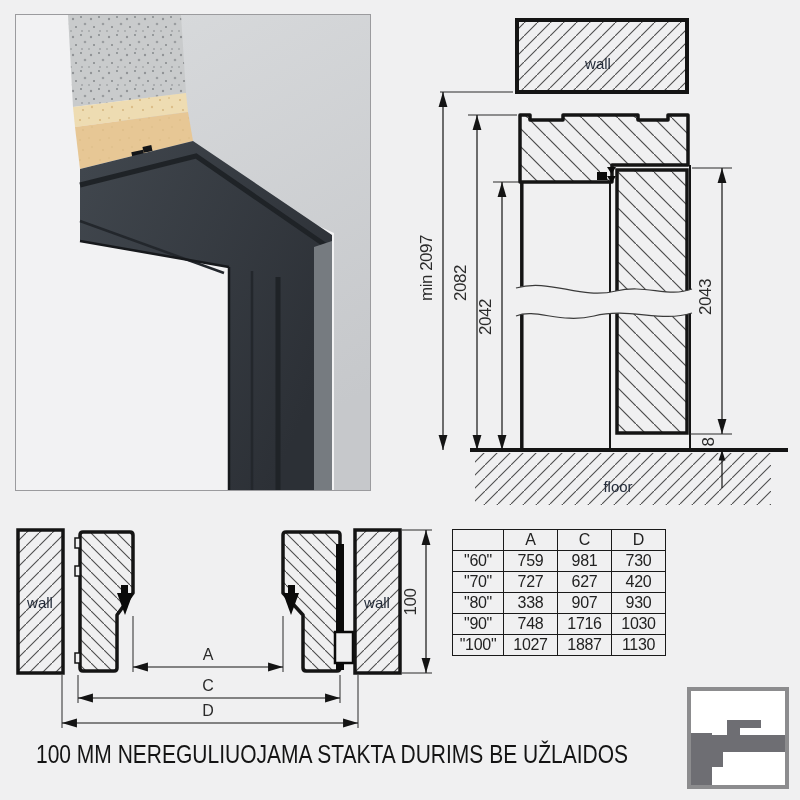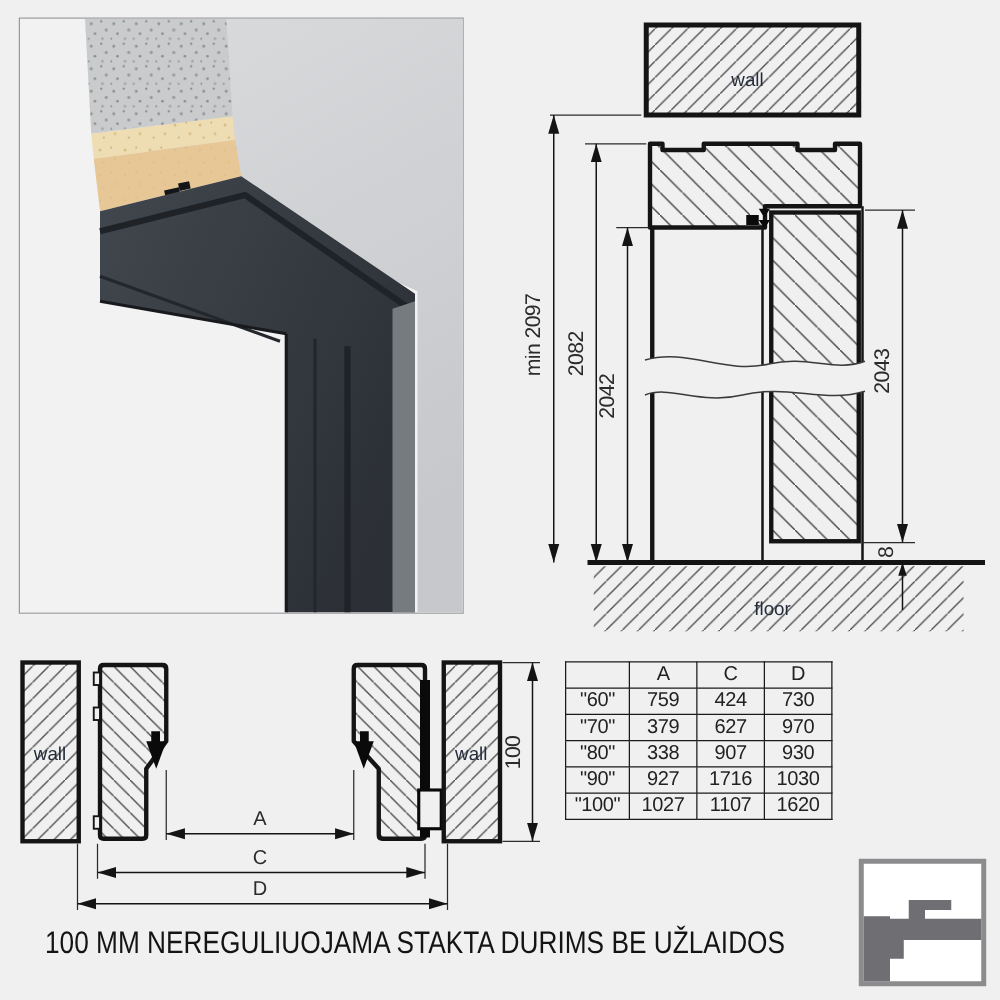--- a/index.html
+++ b/index.html
@@ -245,46 +245,46 @@
     <tbody>
         <tr>
       <th></th>
       <th>A</th>
       <th>C</th>
       <th>D</th>
     </tr>
     <tr>
       <td>"60"</td>
       <td>759</td>
-      <td>424</td>
+      <td>981</td>
       <td>730</td>
     </tr>
     <tr>
       <td>"70"</td>
-      <td>379</td>
+      <td>727</td>
       <td>627</td>
-      <td>970</td>
+      <td>420</td>
     </tr>
     <tr>
       <td>"80"</td>
       <td>338</td>
       <td>907</td>
       <td>930</td>
     </tr>
     <tr>
       <td>"90"</td>
-      <td>927</td>
+      <td>748</td>
       <td>1716</td>
       <td>1030</td>
     </tr>
     <tr>
       <td>"100"</td>
       <td>1027</td>
-      <td>1107</td>
-      <td>1620</td>
+      <td>1887</td>
+      <td>1130</td>
     </tr>
   </tbody>
     </table>
 </div>
 
 <div class="abs" id="caption">100 MM NEREGULIUOJAMA STAKTA DURIMS BE UŽLAIDOS</div>
 
 <div class="abs" id="logo">
   <div class="shape left-block"></div>
   <div class="shape bar"></div>

